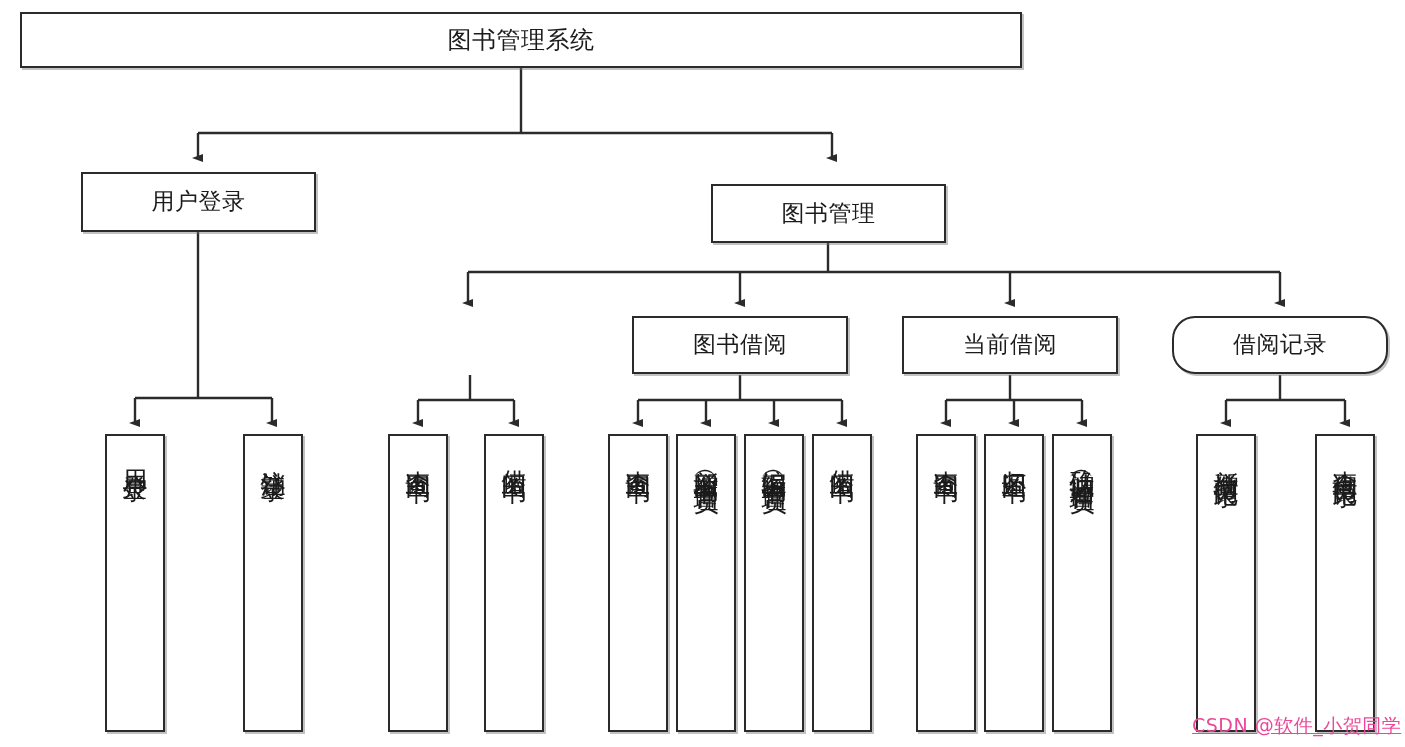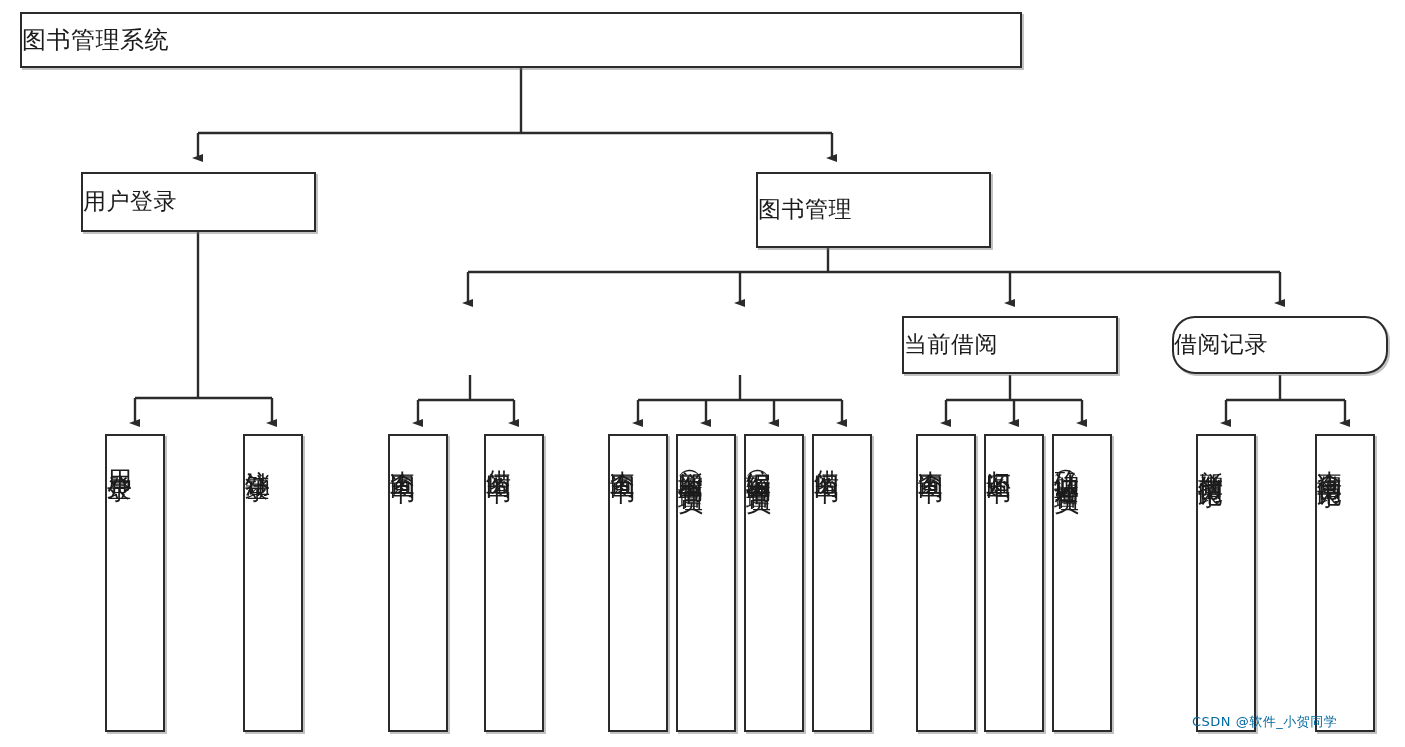--- a/index.html
+++ b/index.html
@@ -24,20 +24,21 @@
     width: 1405px;
     height: 747px;
   }
   .node {
     position: absolute;
     box-sizing: border-box;
     border: 2px solid #2b2b2b;
     background: #ffffff;
     display: flex;
     align-items: center;
+    justify-content: center;
     color: #1b1b1b;
     box-shadow: 2px 2px 0 rgba(120,120,120,0.45);
   }
   .node .label {
     display: block;
     text-align: center;
     line-height: 1.12;
     letter-spacing: 0.5px;
   }
   .node.horizontal .label {
@@ -53,24 +54,25 @@
   .node.vertical .label {
     writing-mode: vertical-rl;
     text-orientation: upright;
     font-size: 25px;
     line-height: 1.0;
     letter-spacing: 3px;
     white-space: nowrap;
   }
   .watermark {
     position: absolute;
-    color: #0369a1;
-    font-size: 13px;
+    color: #ec4899;
+    font-size: 19px;
     white-space: nowrap;
     letter-spacing: 0.5px;
+    text-decoration: underline;
   }
 </style>
 </head>
 <body>
 
 <div id="canvas">
 
   <svg class="edges" viewBox="0 0 1405 747">
     <defs>
       <marker id="arrow" markerWidth="12" markerHeight="12" refX="5" refY="5" orient="auto" markerUnits="userSpaceOnUse">
@@ -121,24 +123,27 @@
     </g>
   </svg>
 
   <div class="node root horizontal" style="left:20px; top:12px; width:1002px; height:56px;">
     <span class="label">图书管理系统</span>
   </div>
 
   <div class="node horizontal" style="left:81px; top:172px; width:235px; height:60px;">
     <span class="label">用户登录</span>
   </div>
-  <div class="node horizontal" style="left:711px; top:172px; width:235px; height:76px;margin-left:45px;">
+  <div class="node horizontal" style="left:711px; top:184px; width:235px; height:59px;">
     <span class="label">图书管理</span>
   </div>
 
+  <div class="node horizontal" style="left:632px; top:316px; width:216px; height:58px;">
+    <span class="label">图书借阅</span>
+  </div>
   <div class="node horizontal" style="left:902px; top:316px; width:216px; height:58px;">
     <span class="label">当前借阅</span>
   </div>
   <div class="node horizontal" style="left:1172px; top:316px; width:216px; height:58px;border-radius:23px;">
     <span class="label">借阅记录</span>
   </div>
 
   <div class="node vertical" style="left:105px; top:434px; width:60px; height:298px;">
     <span class="label">用户登录</span>
   </div>

